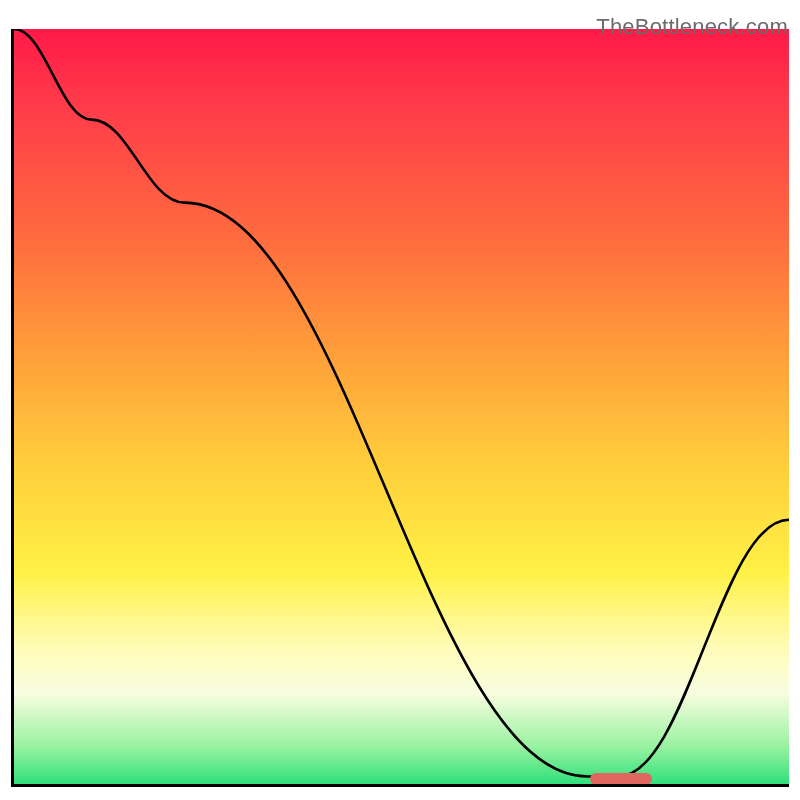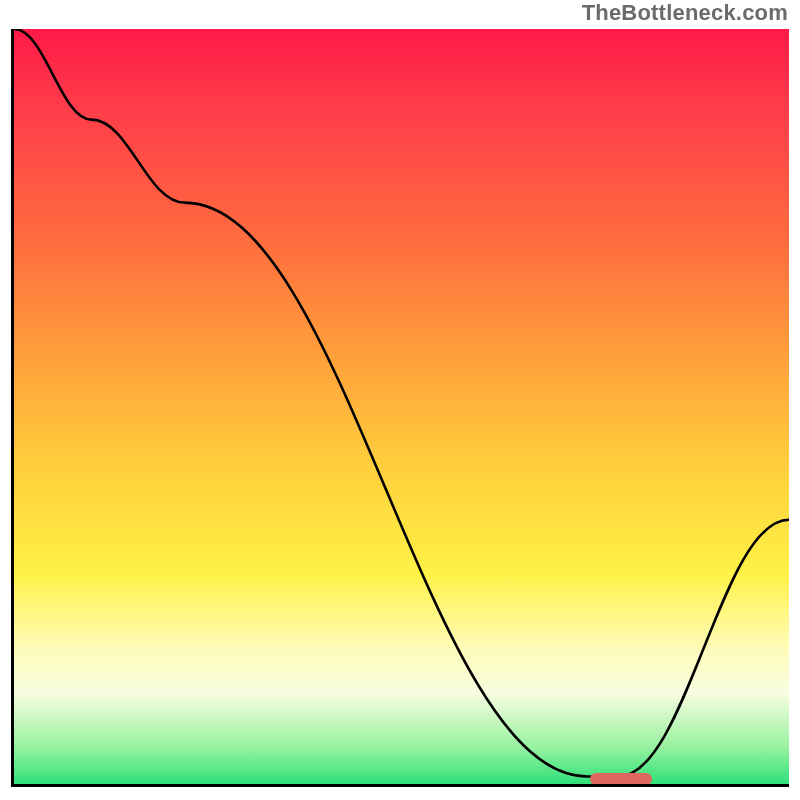--- a/index.html
+++ b/index.html
@@ -11,24 +11,24 @@
     font-family: Arial, Helvetica, sans-serif;
   }
   .canvas {
     position: relative;
     width: 800px;
     height: 800px;
     overflow: hidden;
   }
   .watermark {
     position: absolute;
-    top: 0;
+    top: 14px;
     right: 12px;
     font-size: 22px;
-    font-weight: 700;
+    font-weight: 400;
     color: #6b6b6b;
     letter-spacing: 0.2px;
     z-index: 10;
   }
   .plot-box {
     position: absolute;
     left: 11px;
     top: 29px;
     width: 778px;
     height: 758px;

